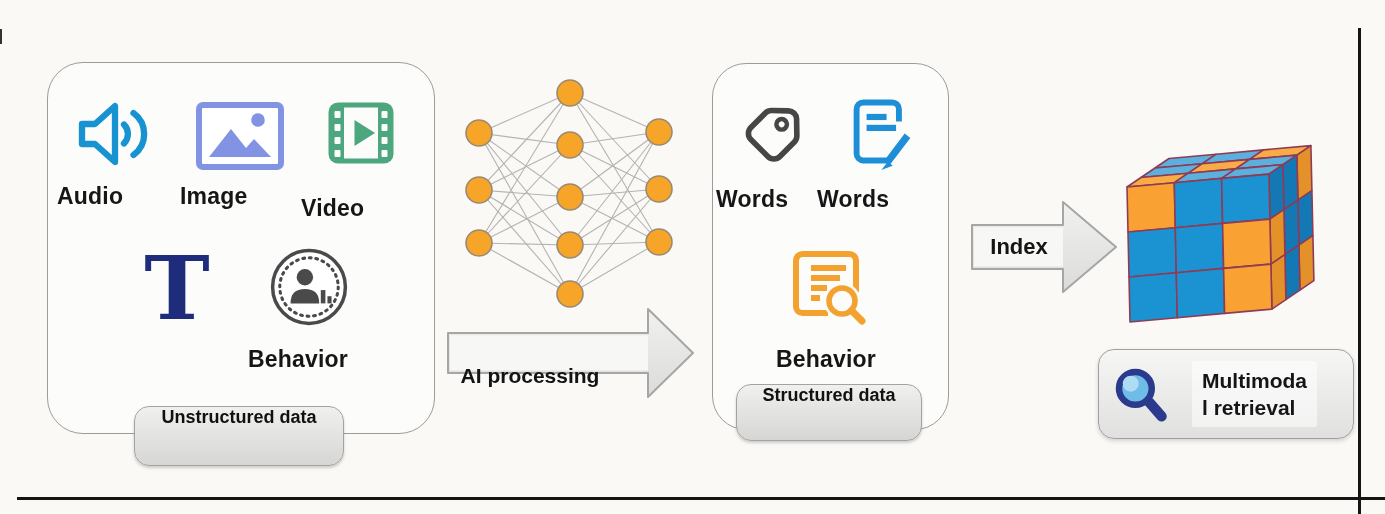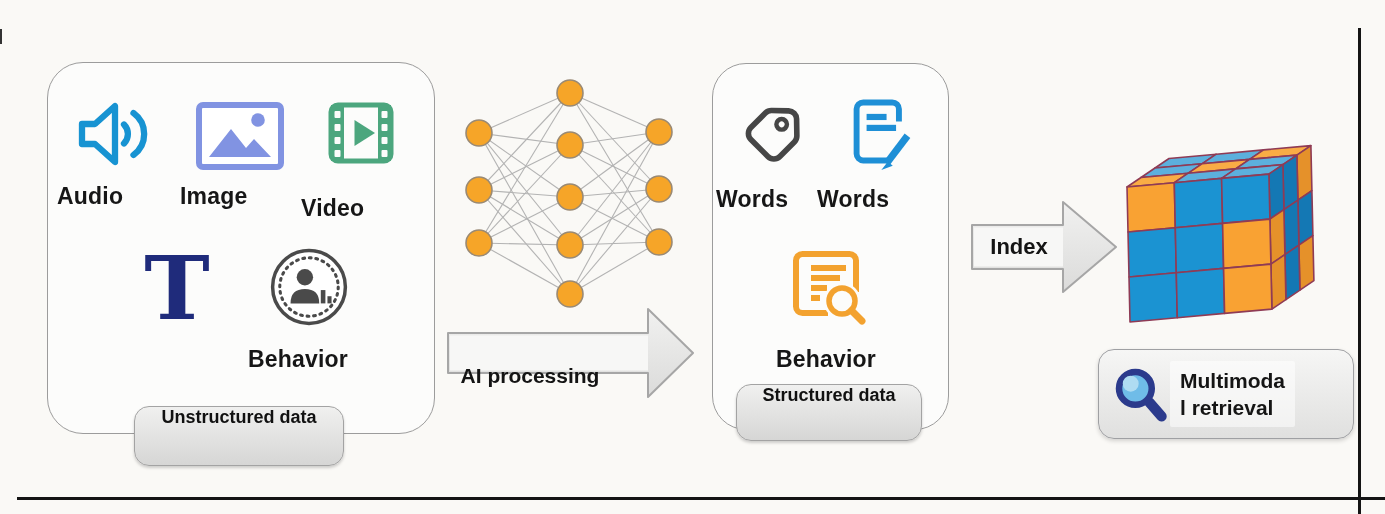--- a/index.html
+++ b/index.html
@@ -7,21 +7,21 @@
   #stage{position:relative; width:1385px; height:514px; background:#FAF9F6; overflow:hidden;}
   .abs{position:absolute;}
   .panel{position:absolute; border:1.6px solid #9C9C9C; border-radius:36px; background:#FCFCFB;}
   .item-label{position:absolute; text-align:left; font-size:23px; font-weight:bold; color:#161616; letter-spacing:.2px;}
   .badge{position:absolute; background:linear-gradient(#F0F0EF,#D6D6D5); border:1.5px solid #A3A3A3; border-radius:15px;
          display:flex; justify-content:center; font-size:18px; font-weight:bold; color:#111;
          box-shadow:0 2px 3px rgba(0,0,0,.18);}
   .arrow-label{position:absolute; display:flex; align-items:center; justify-content:center; font-weight:bold; color:#141414;}
   .t-glyph{position:absolute; font-family:"DejaVu Serif", serif; font-weight:bold; color:#1F2B7B;
            font-size:88px; line-height:84px; text-align:center;}
-  .retrieval{position:absolute; display:flex; align-items:center; gap:0; padding-left:13px;
+  .retrieval{position:absolute; display:flex; align-items:center; gap:22px; padding-left:13px;
              background:linear-gradient(#F6F6F5,#E0E0DF); border:1.6px solid #9FA0A3; border-radius:16px;
              box-shadow:0 2px 4px rgba(0,0,0,.16);}
   .retrieval-text{font-size:21px; font-weight:bold; line-height:27px; color:#151515;
                   background:rgba(255,255,255,.55); padding:6px 10px; border-radius:2px;}
   .rule{position:absolute; background:#141414;}
   svg{display:block; overflow:visible;}
 </style>
 </head>
 <body>
 

